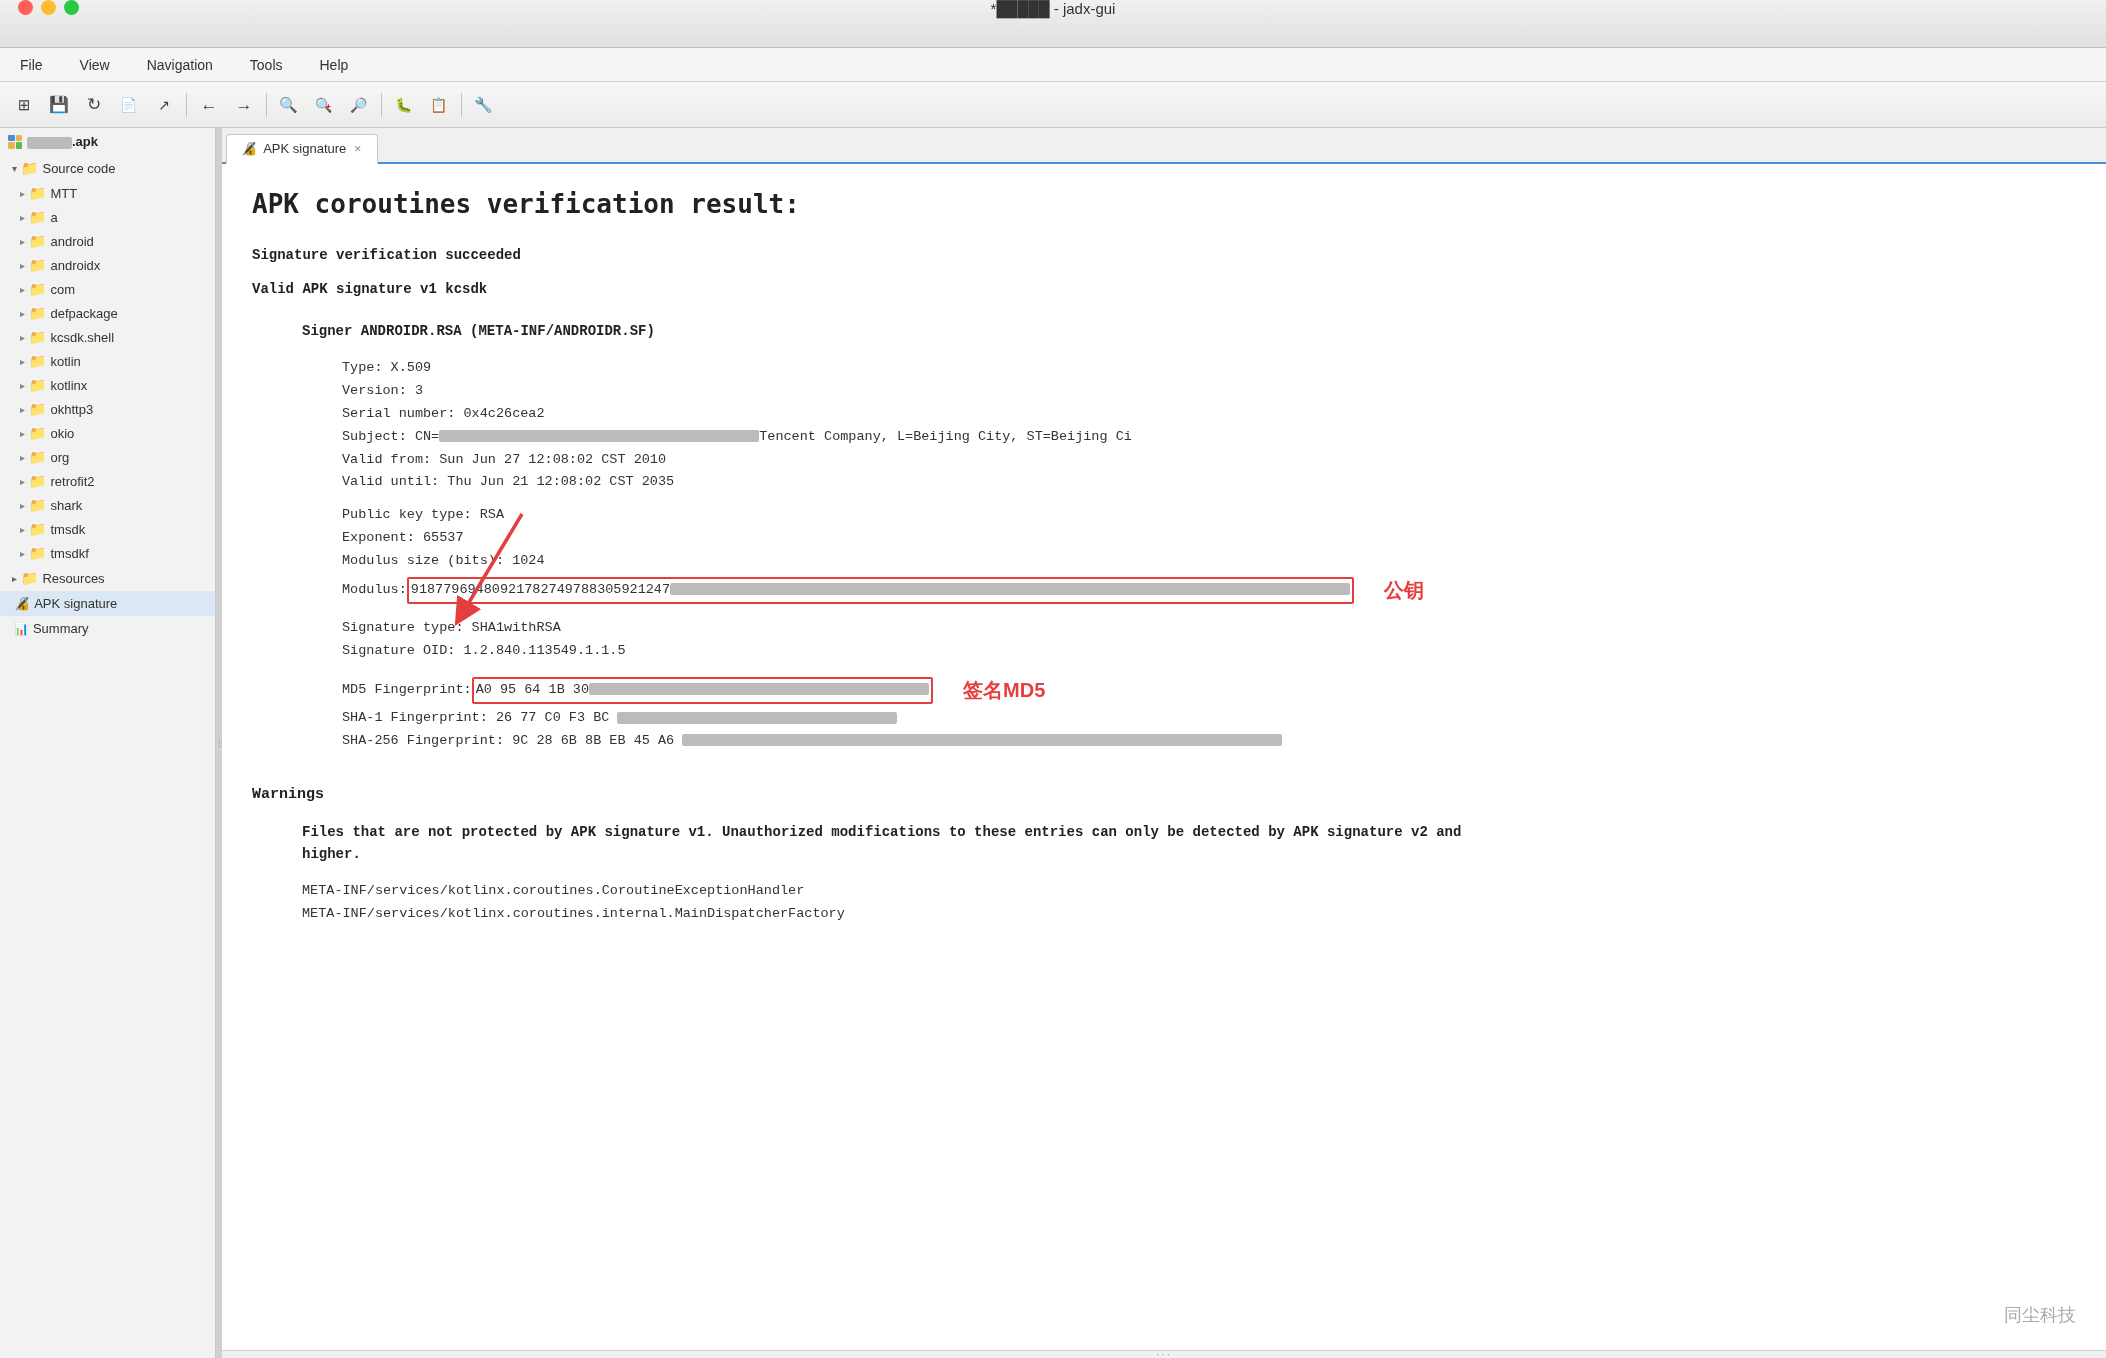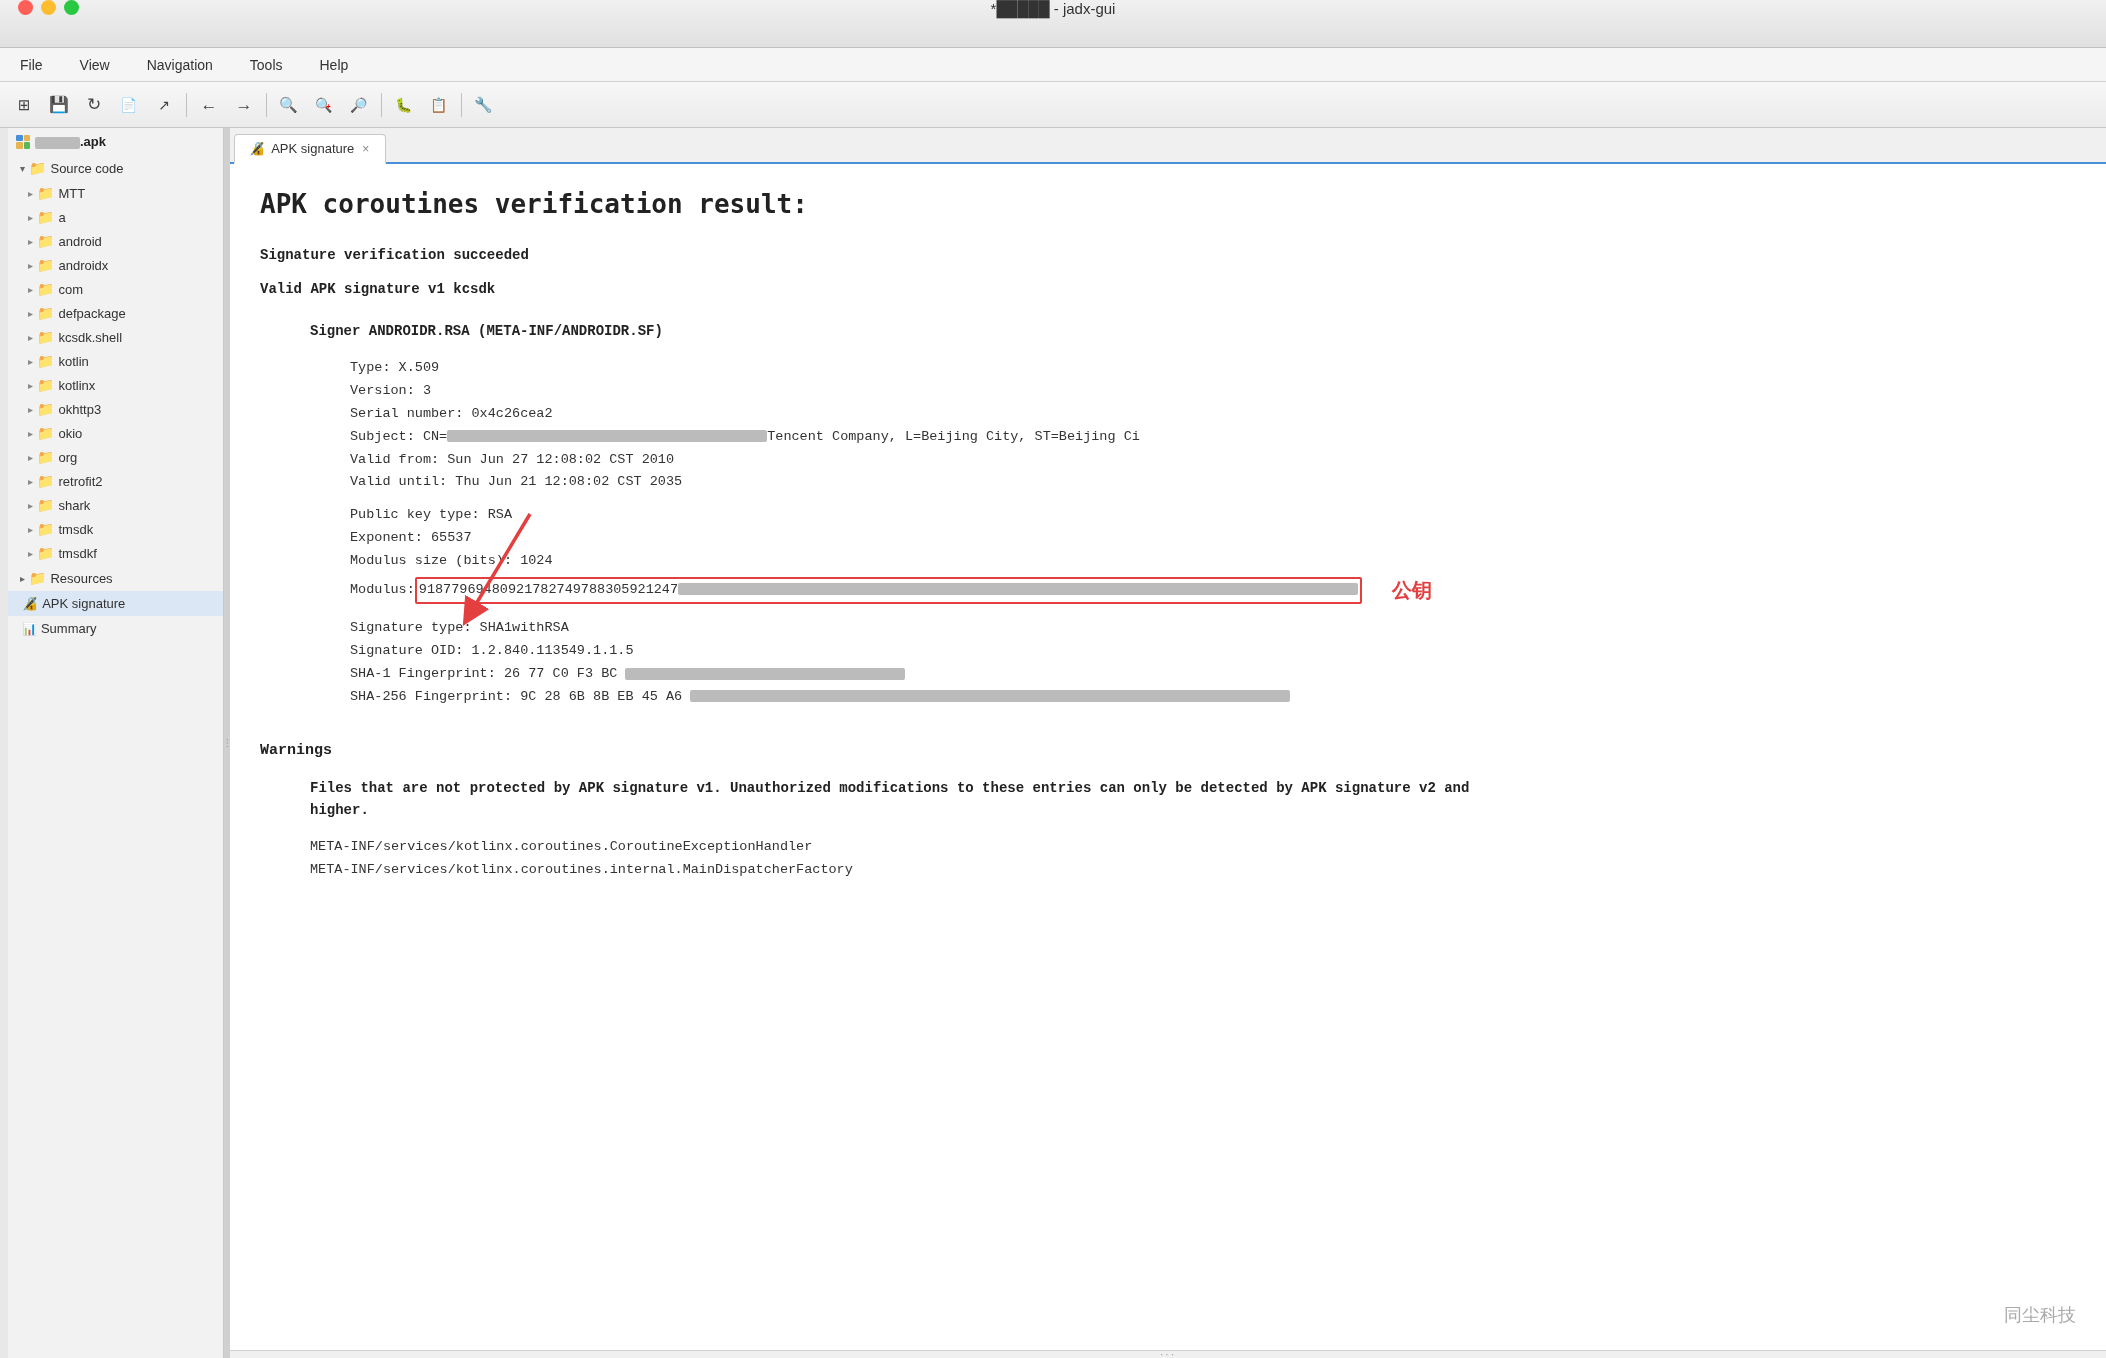--- a/index.html
+++ b/index.html
@@ -90,21 +90,20 @@
       width: 1px;
       height: 24px;
       background: #c0c0c0;
       margin: 0 3px;
     }
 
     
     .main-layout {
       display: flex;
       height: calc(1358px - 48px - 34px - 46px);
-      margin-left: 8px;
     }
 
     
     .sidebar {
       width: 216px;
       background: #f2f2f2;
       border-right: 1px solid #c8c8c8;
       overflow-y: auto;
       flex-shrink: 0;
     }
@@ -556,20 +555,27 @@
                 <path d="M0,0 L8,4 L0,8 Z" fill="#e53e3e"></path>
               </marker>
             </defs>
             <line x1="80" y1="10" x2="20" y2="110" stroke="#e53e3e" stroke-width="3.5" marker-end="url(#arrowhead)"></line>
           </svg>
         </div>
 
         <div class="doc-line" style="margin-top:10px;">Signature type: SHA1withRSA</div>
         <div class="doc-line">Signature OID: 1.2.840.113549.1.1.5</div>
 
+        <div class="doc-line" style="margin-top:10px; display:flex; align-items:center;">
+          <span>MD5 Fingerprint: </span>
+          <span class="md5-highlight">
+            <span>A0 95 64 1B 30</span><span class="blurred-text" style="width:340px;"></span>
+          </span>
+          <span class="annotation-md5" style="margin-left:30px;">签名MD5</span>
+        </div>
         <div class="doc-line">
           <span>SHA-1 Fingerprint: 26 77 C0 F3 BC</span>
           <span class="blurred-text" style="width:280px;"></span>
         </div>
         <div class="doc-line">
           <span>SHA-256 Fingerprint: 9C 28 6B 8B EB 45 A6</span>
           <span class="blurred-text" style="width:600px;"></span>
         </div>
       </div>
 

